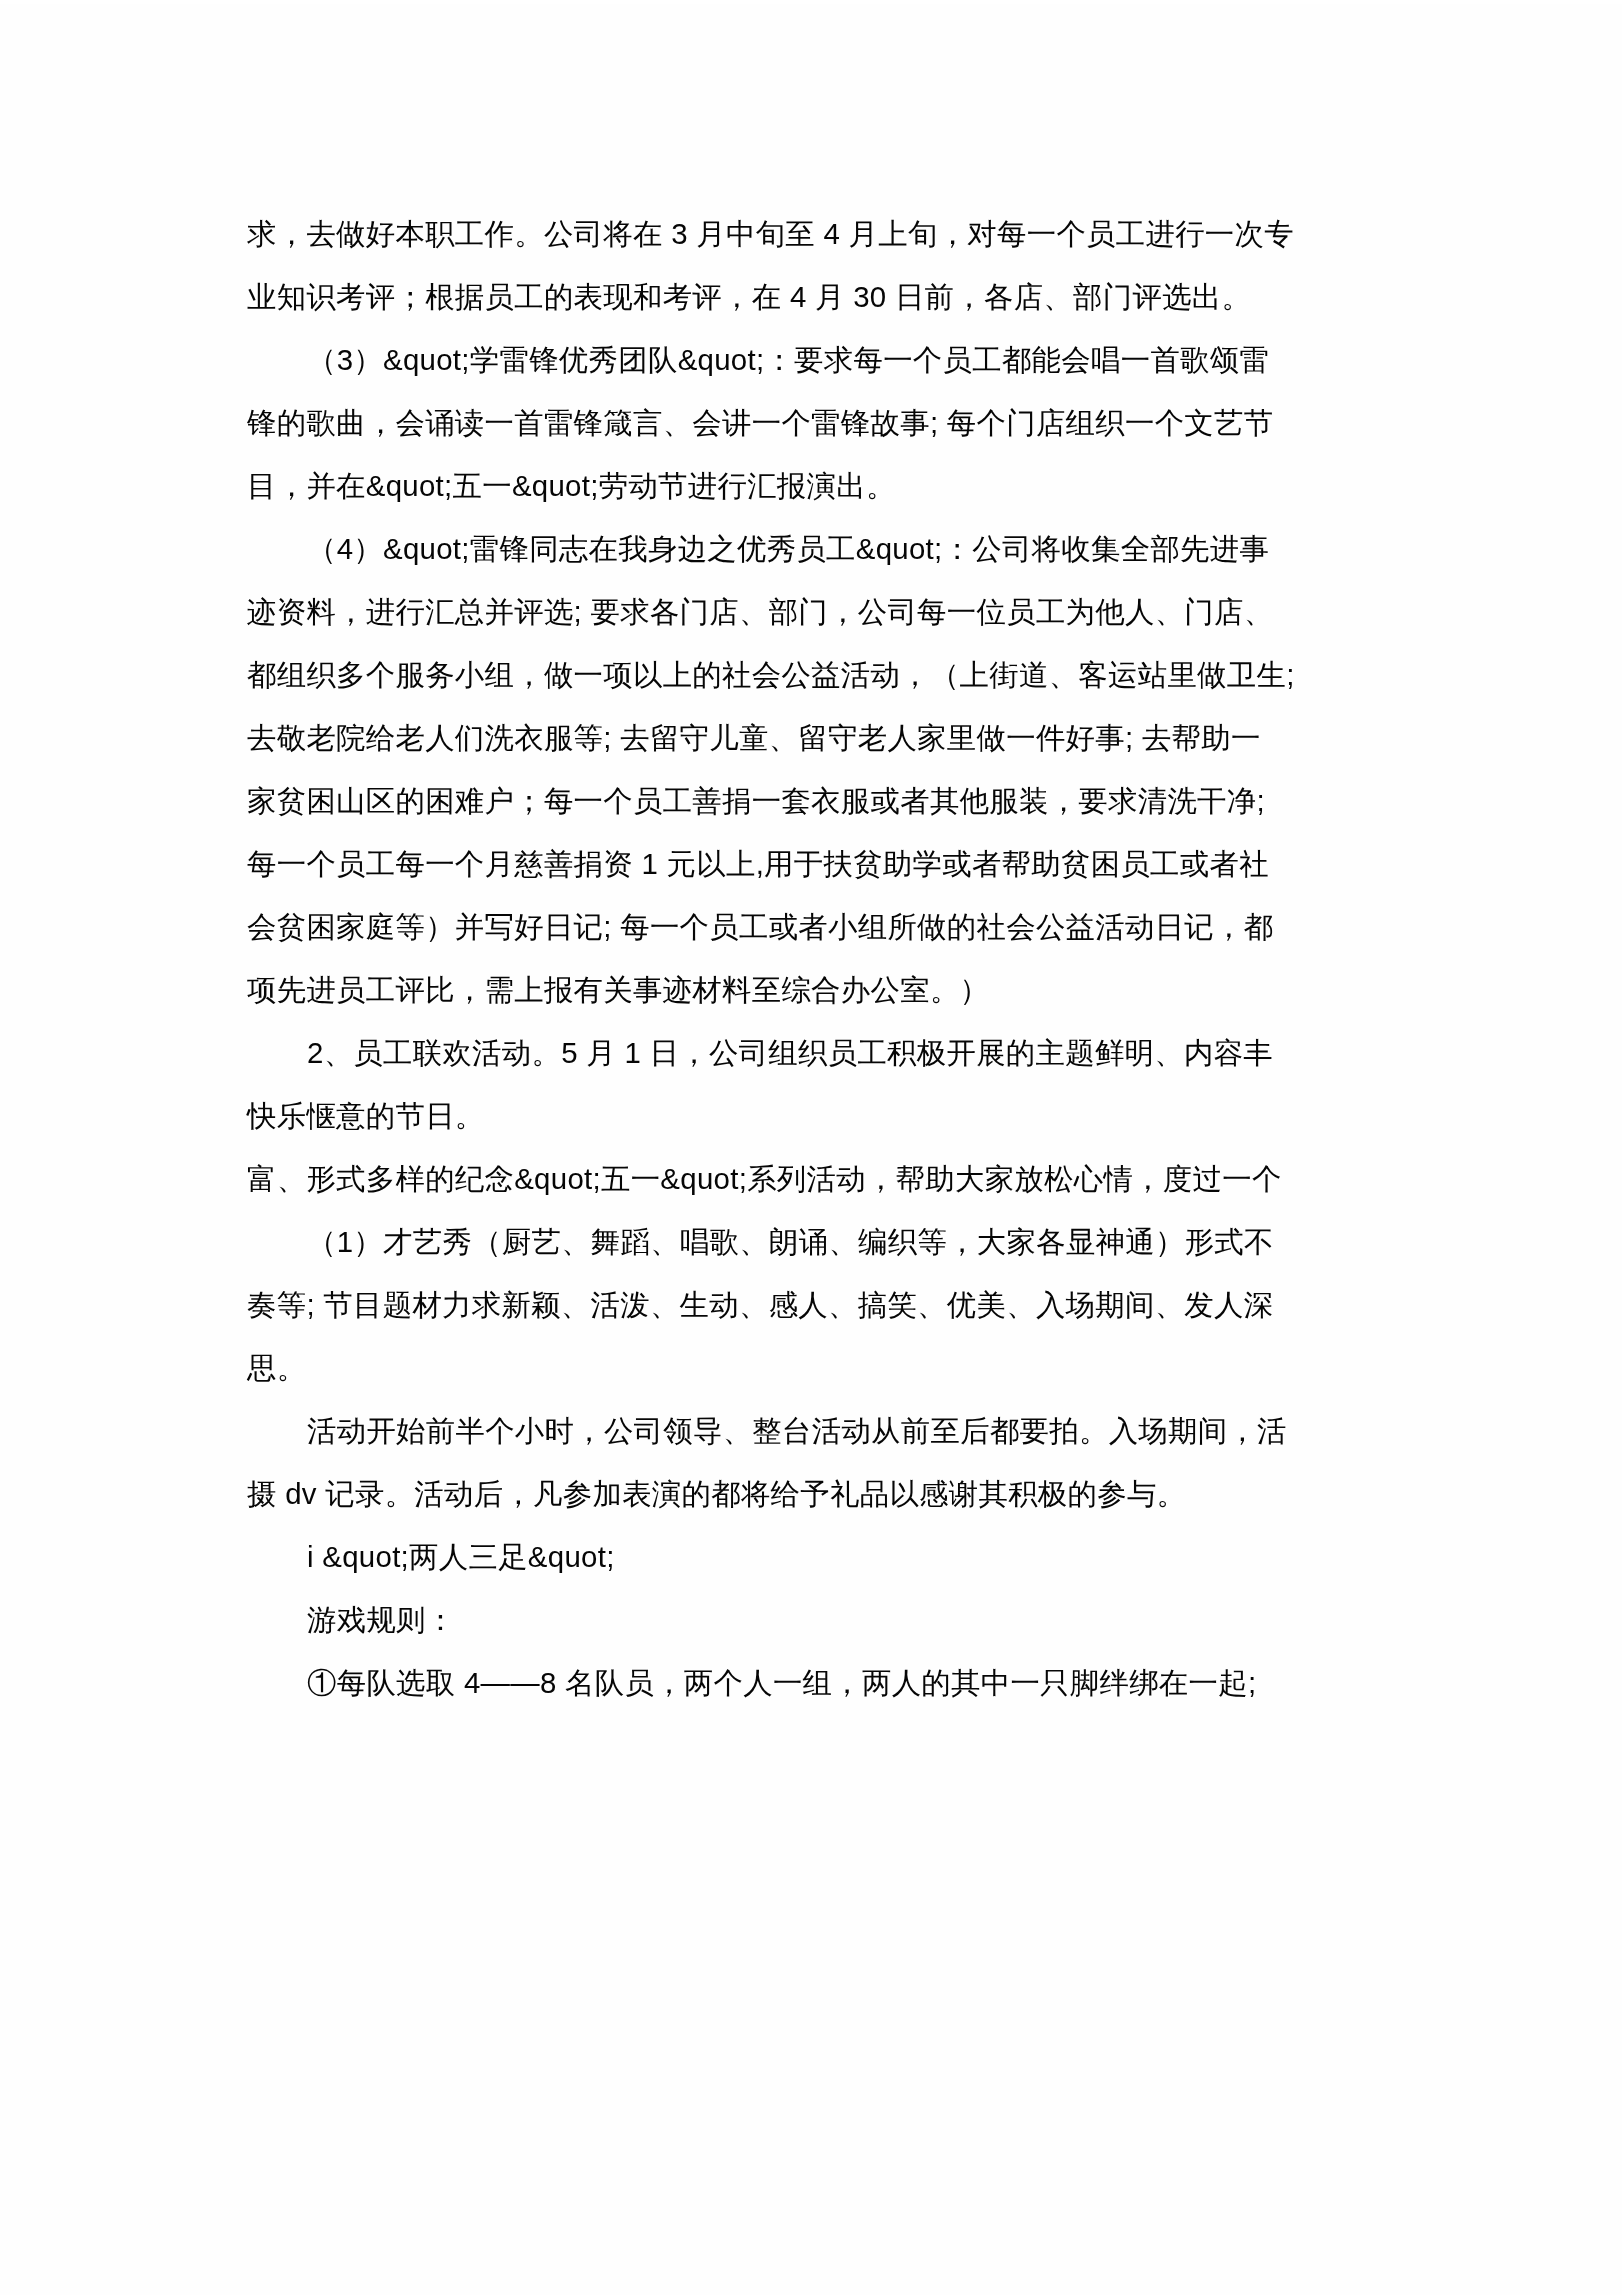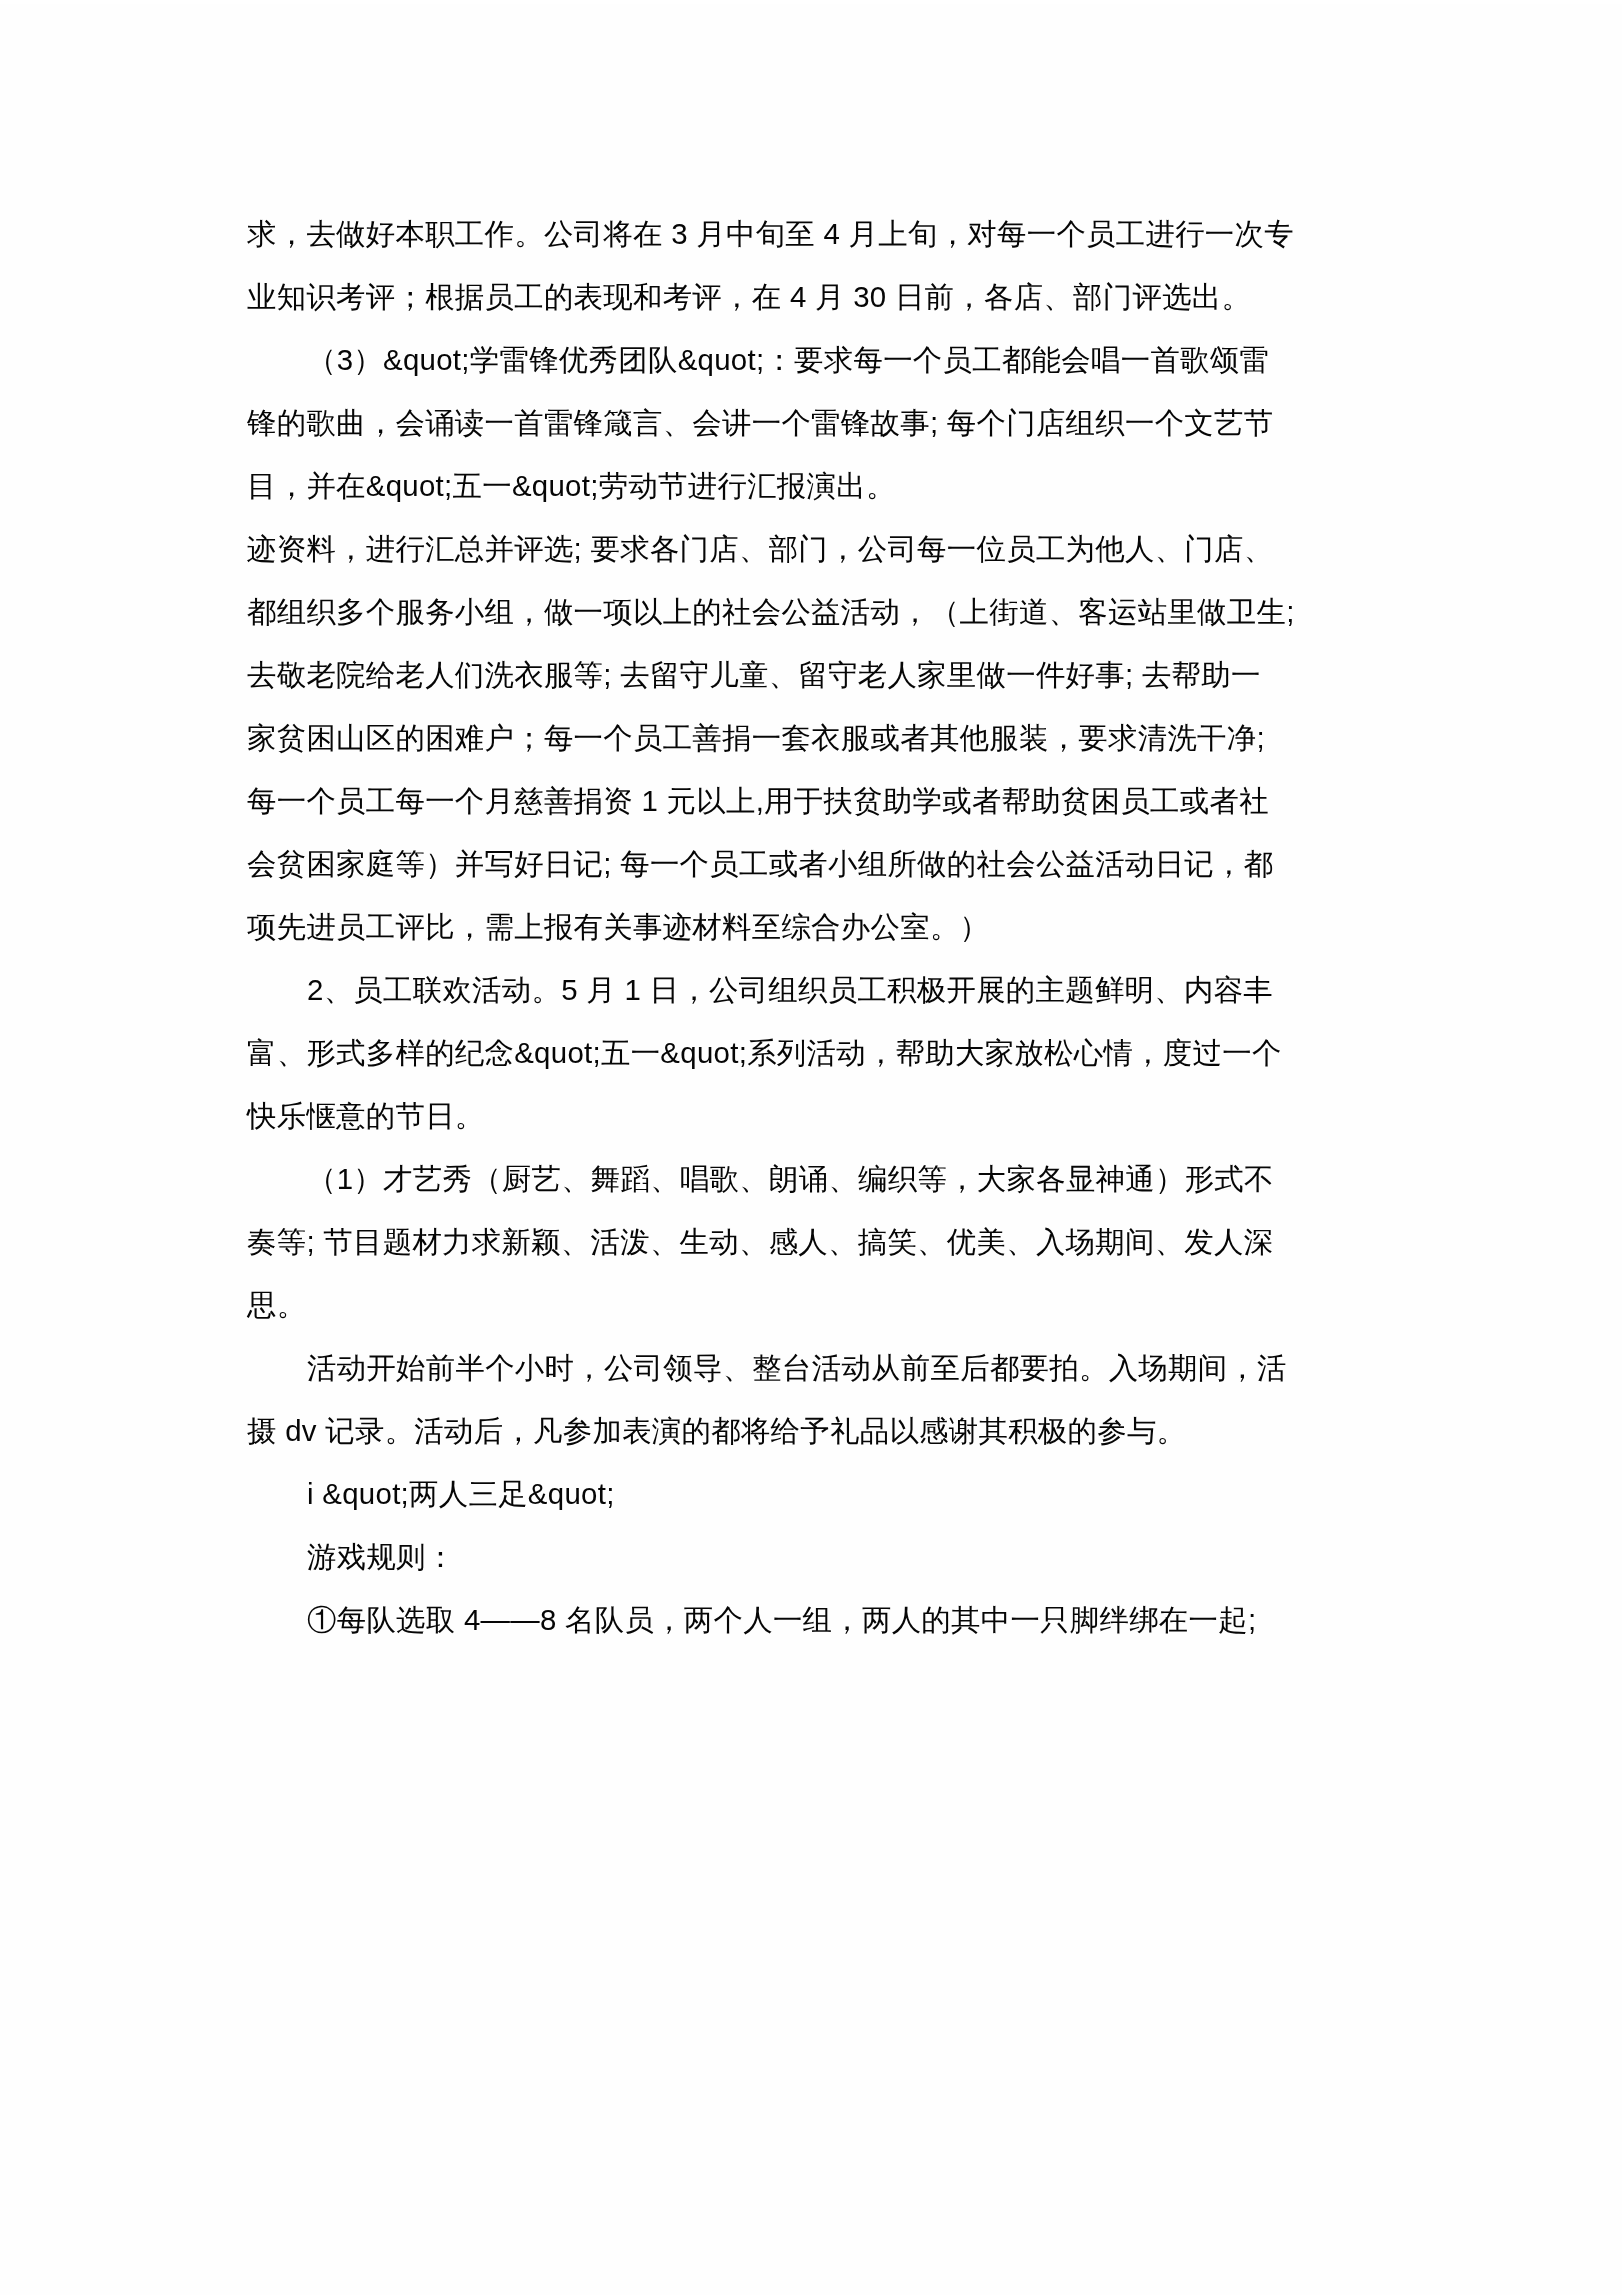--- a/index.html
+++ b/index.html
@@ -44,30 +44,31 @@
 </head>
 <body>
 
 <div class="page">
   <div class="text-block">
       <div class="doc-line">求，去做好本职工作。公司将在 3 月中旬至 4 月上旬，对每一个员工进行一次专</div>
       <div class="doc-line">业知识考评；根据员工的表现和考评，在 4 月 30 日前，各店、部门评选出。</div>
       <div class="doc-line ind">（3）&amp;quot;学雷锋优秀团队&amp;quot;：要求每一个员工都能会唱一首歌颂雷</div>
       <div class="doc-line">锋的歌曲，会诵读一首雷锋箴言、会讲一个雷锋故事; 每个门店组织一个文艺节</div>
       <div class="doc-line">目，并在&amp;quot;五一&amp;quot;劳动节进行汇报演出。</div>
+      <div class="doc-line ind">（4）&amp;quot;雷锋同志在我身边之优秀员工&amp;quot;：公司将收集全部先进事</div>
       <div class="doc-line">迹资料，进行汇总并评选; 要求各门店、部门，公司每一位员工为他人、门店、</div>
       <div class="doc-line">都组织多个服务小组，做一项以上的社会公益活动，（上街道、客运站里做卫生;</div>
       <div class="doc-line">去敬老院给老人们洗衣服等; 去留守儿童、留守老人家里做一件好事; 去帮助一</div>
       <div class="doc-line">家贫困山区的困难户；每一个员工善捐一套衣服或者其他服装，要求清洗干净;</div>
       <div class="doc-line">每一个员工每一个月慈善捐资 1 元以上,用于扶贫助学或者帮助贫困员工或者社</div>
       <div class="doc-line">会贫困家庭等）并写好日记; 每一个员工或者小组所做的社会公益活动日记，都</div>
       <div class="doc-line">项先进员工评比，需上报有关事迹材料至综合办公室。）</div>
       <div class="doc-line ind">2、员工联欢活动。5 月 1 日，公司组织员工积极开展的主题鲜明、内容丰</div>
+      <div class="doc-line">快乐惬意的节日。</div>
       <div class="doc-line">富、形式多样的纪念&amp;quot;五一&amp;quot;系列活动，帮助大家放松心情，度过一个</div>
-      <div class="doc-line">快乐惬意的节日。</div>
       <div class="doc-line ind">（1）才艺秀（厨艺、舞蹈、唱歌、朗诵、编织等，大家各显神通）形式不</div>
       <div class="doc-line">奏等; 节目题材力求新颖、活泼、生动、感人、搞笑、优美、入场期间、发人深</div>
       <div class="doc-line">思。</div>
       <div class="doc-line ind">活动开始前半个小时，公司领导、整台活动从前至后都要拍。入场期间，活</div>
       <div class="doc-line">摄 dv 记录。活动后，凡参加表演的都将给予礼品以感谢其积极的参与。</div>
       <div class="doc-line ind">i &amp;quot;两人三足&amp;quot;</div>
       <div class="doc-line ind">游戏规则：</div>
       <div class="doc-line ind">①每队选取 4——8 名队员，两个人一组，两人的其中一只脚绊绑在一起;</div>
     </div>
 </div>

